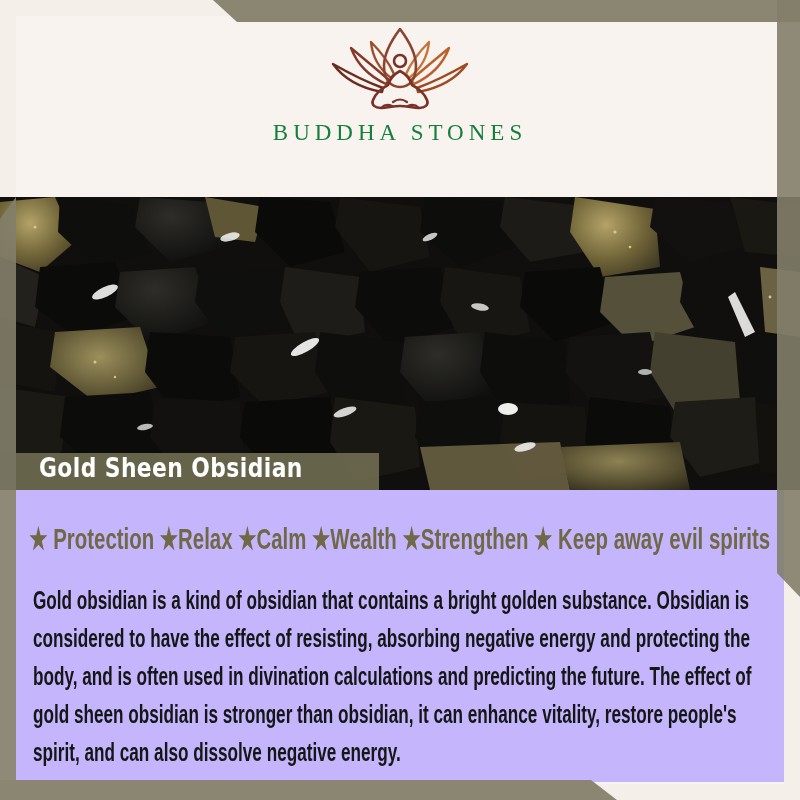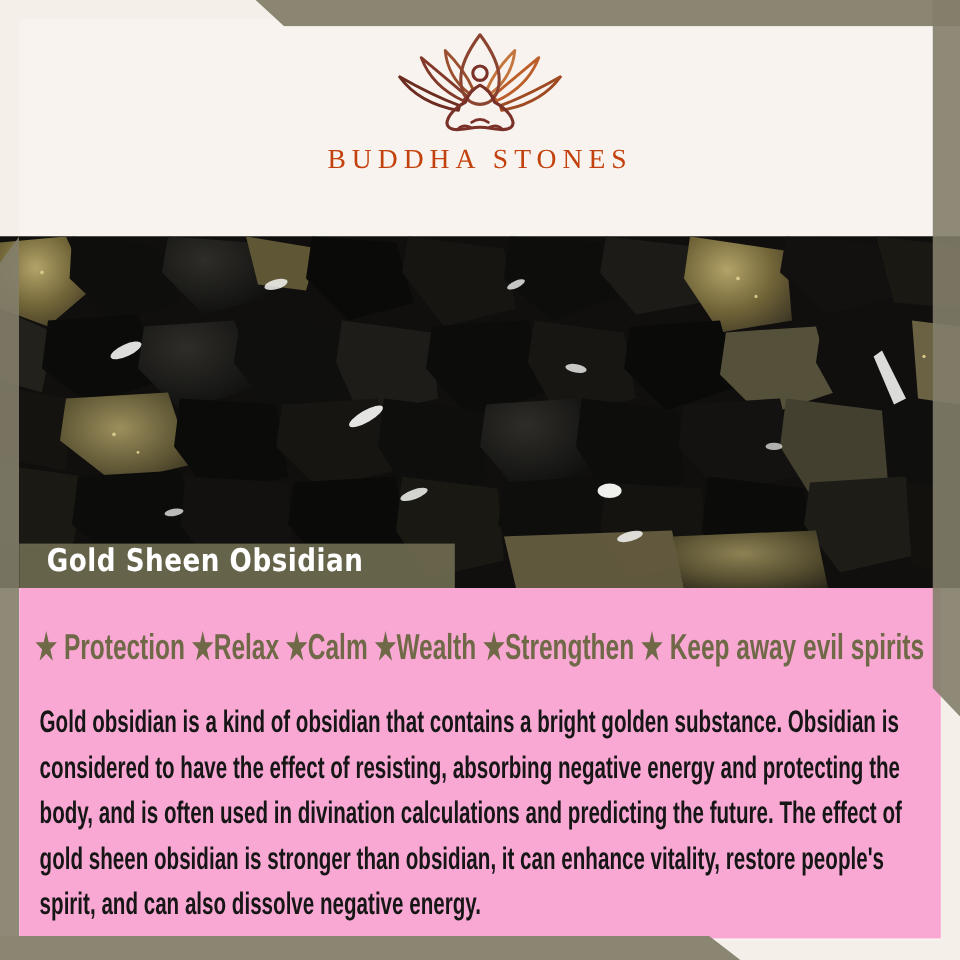--- a/index.html
+++ b/index.html
@@ -18,21 +18,21 @@
   .bar-left{top:197px;left:0;width:16px;height:603px;background:rgba(131,126,106,0.9);
     clip-path:polygon(0 22px,100% 0,100% 100%,0 100%);}
   .bar-bottom{top:780px;left:0;width:617px;height:20px;background:#8b8672;
     clip-path:polygon(0 0,calc(100% - 26px) 0,100% 100%,0 100%);}
 
   
   .logo{position:absolute;top:24px;left:0;width:800px;text-align:center;z-index:2;}
   .logo svg{display:block;margin:0 auto;}
   .brand-name{
     margin-top:4px;font-family:"Liberation Serif",serif;font-size:23px;
-    letter-spacing:5px;color:#c2410c;font-weight:400;
+    letter-spacing:5px;color:#15803d;font-weight:400;
   }
 
   
   .title-band{
     position:absolute;left:160px;top:140px;width:480px;height:57px;background:#fcf9f5;
     display:flex;align-items:center;justify-content:center;z-index:2;
   }
   .section-title{
     font-size:52px;font-weight:bold;color:#6e6849;white-space:nowrap;
     transform:scaleX(0.64);transform-origin:center center;
@@ -45,21 +45,21 @@
     position:absolute;left:16px;top:453px;height:37px;z-index:3;
     background:rgba(106,103,78,0.96);display:flex;
     padding:0 26px 0 23px;
   }
   .caption-text{
     font-family:"DejaVu Sans",sans-serif;font-weight:bold;font-size:26px;color:#ffffff;
     white-space:nowrap;transform:scaleX(0.84);transform-origin:left center;letter-spacing:0.5px;
   }
 
   
-  .content-panel{position:absolute;left:16px;top:490px;width:768px;height:292px;background:#f9a8d4;z-index:2;}
+  .content-panel{position:absolute;left:16px;top:490px;width:768px;height:292px;background:#c4b5fd;z-index:2;}
   .benefits-row{margin-top:31px;width:768px;display:flex;justify-content:center;}
   .benefits-line{
     font-size:30px;font-weight:bold;color:#6f6947;white-space:nowrap;
     transform:scaleX(0.68);transform-origin:center center;
   }
   .description-wrap{margin:25px 0 0 17px;width:738px;}
   .description-text{
     width:1118px;transform:scaleX(0.66);transform-origin:left top;
     font-size:26px;font-weight:bold;line-height:38px;color:#161616;
   }

